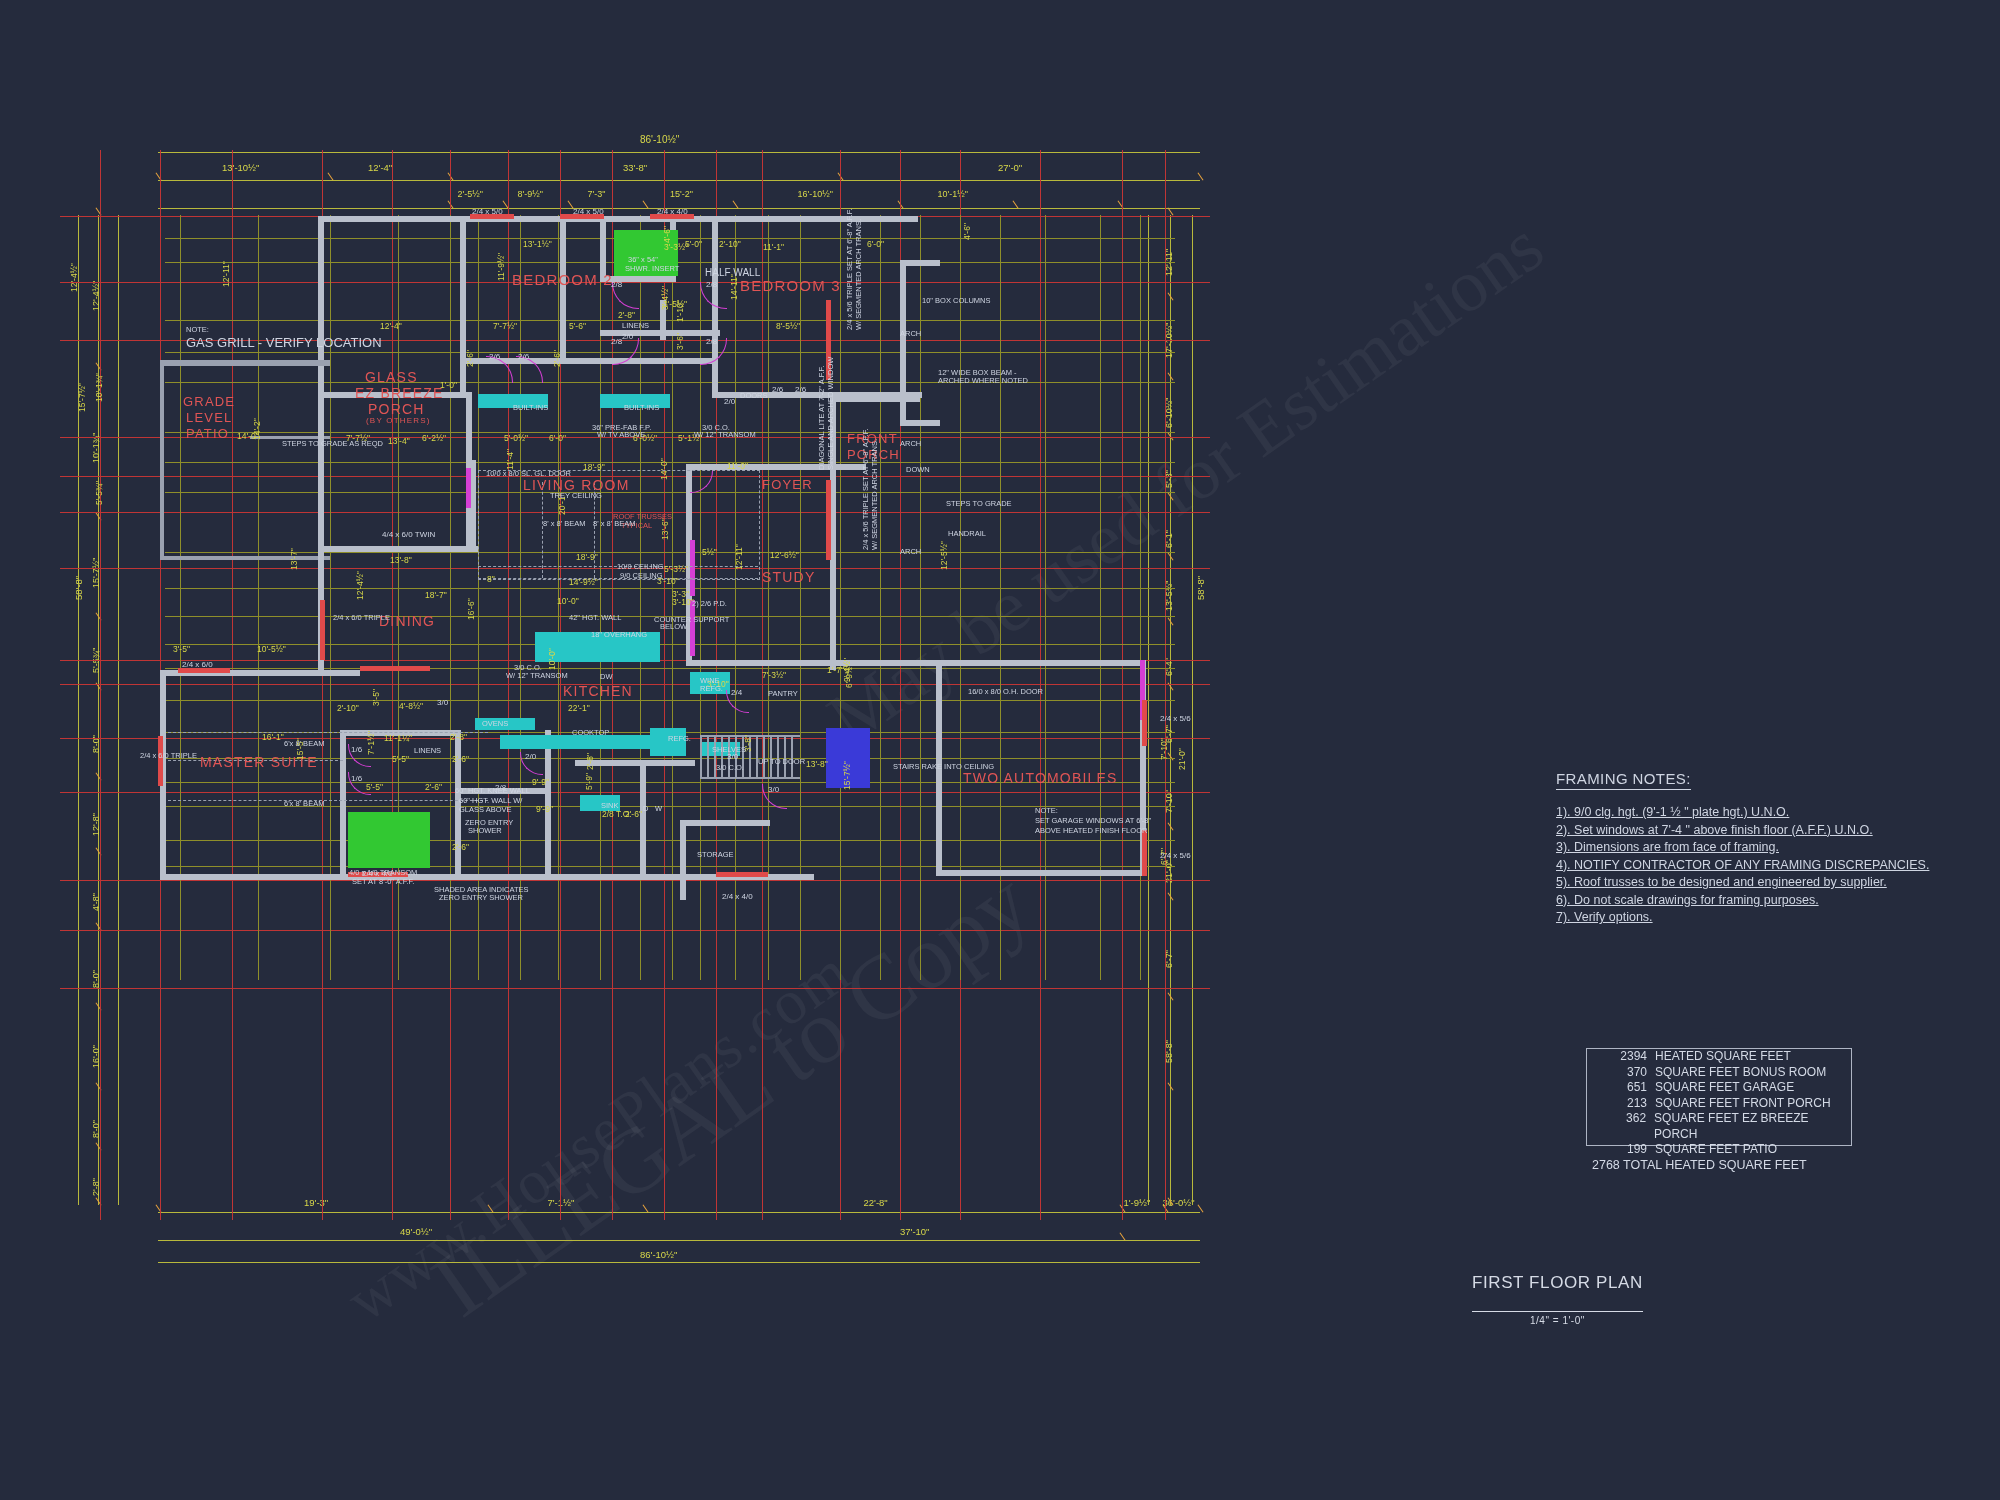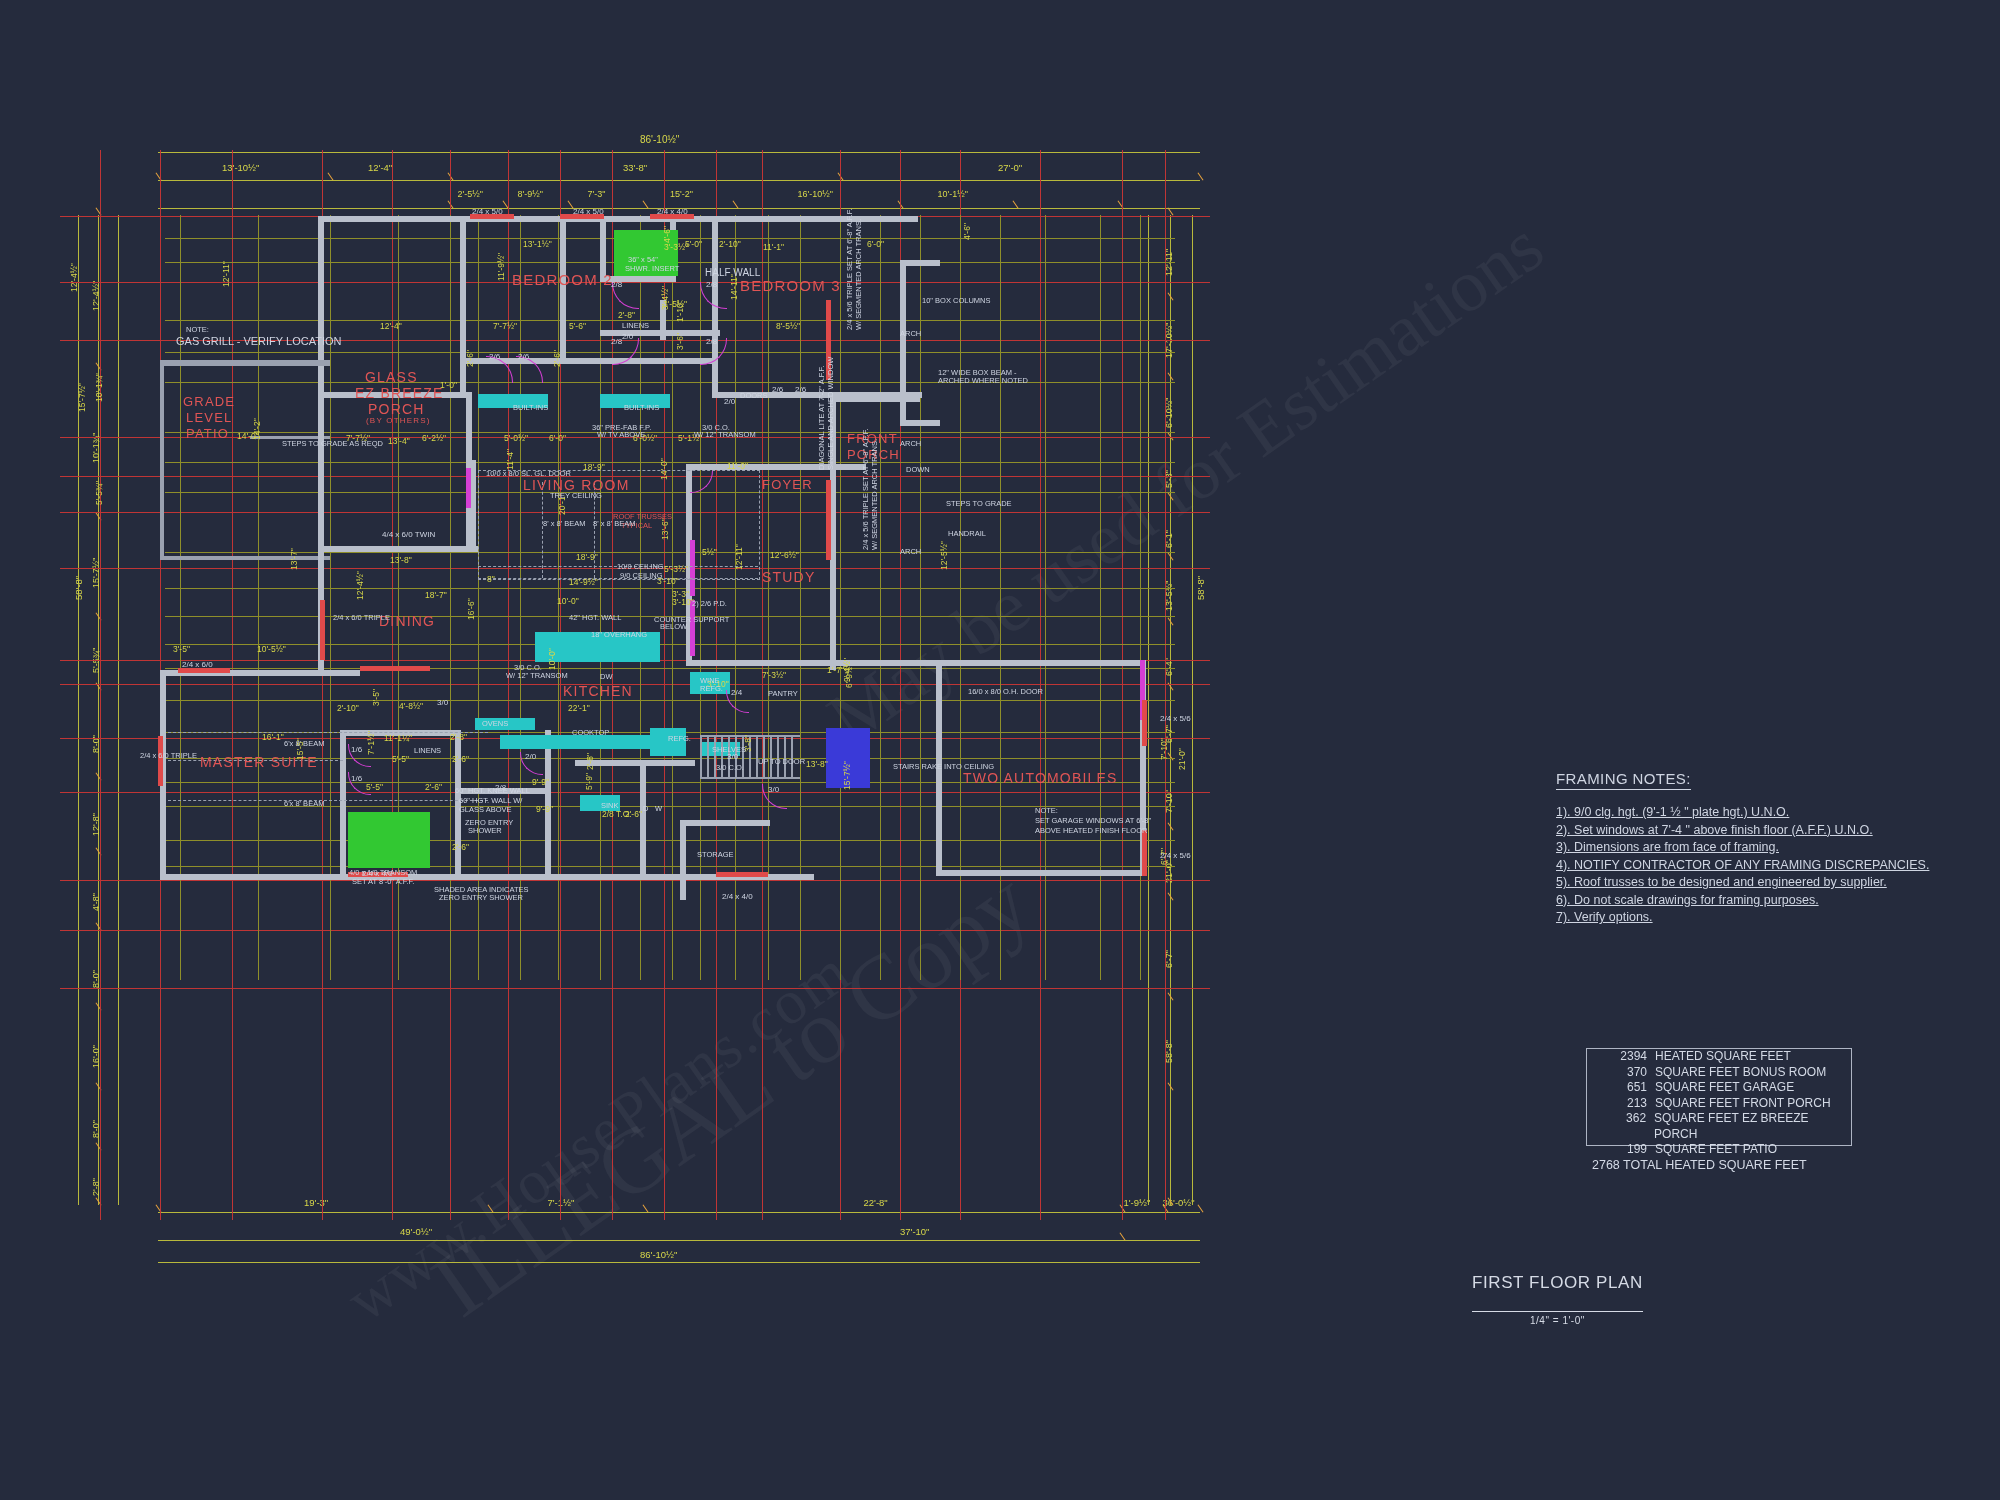--- a/index.html
+++ b/index.html
@@ -476,21 +476,21 @@
       <div class="abs txt" style="left: 452px; top: 843px; font-size: 8.5px; color: rgb(216, 216, 74);">2'-6"</div>
       <div class="abs txt" style="left: 806px; top: 760px; font-size: 8.5px; color: rgb(216, 216, 74);">13'-8"</div>
       <div class="abs txt" style="left: 744px; top: 752px; font-size: 8.5px; color: rgb(216, 216, 74); transform: rotate(-90deg); transform-origin: left top;">3'-8"</div>
       <div class="abs txt" style="left: 843px; top: 790px; font-size: 8.5px; color: rgb(216, 216, 74); transform: rotate(-90deg); transform-origin: left top;">15'-7½"</div>
       <div class="abs txt" style="left: 1160px; top: 865px; font-size: 8.5px; color: rgb(216, 216, 74); transform: rotate(-90deg); transform-origin: left top;">6'-7"</div>
       <div class="abs txt" style="left: 1160px; top: 760px; font-size: 8.5px; color: rgb(216, 216, 74); transform: rotate(-90deg); transform-origin: left top;">7'-10"</div>
       <div class="abs txt" style="left: 1178px; top: 770px; font-size: 8.5px; color: rgb(216, 216, 74); transform: rotate(-90deg); transform-origin: left top;">21'-0"</div>
     </div>
   <div id="notetext">
       <div class="abs txt" style="left: 186px; top: 326px; font-size: 7.5px; color: rgb(207, 213, 226);">NOTE:</div>
-      <div class="abs txt" style="left: 176px; top: 336px; font-size: 11px; color: rgb(207, 213, 226);">GAS GRILL - VERIFY LOCATION</div>
+      <div class="abs txt" style="left: 186px; top: 336px; font-size: 13px; color: rgb(207, 213, 226);">GAS GRILL - VERIFY LOCATION</div>
       <div class="abs txt" style="left: 550px; top: 492px; font-size: 7.5px; color: rgb(207, 213, 226);">TREY CEILING</div>
       <div class="abs txt" style="left: 613px; top: 513px; font-size: 7.5px; color: rgb(224, 85, 85);">ROOF TRUSSES</div>
       <div class="abs txt" style="left: 621px; top: 522px; font-size: 7.5px; color: rgb(224, 85, 85);">TYPICAL</div>
       <div class="abs txt" style="left: 617px; top: 563px; font-size: 7.5px; color: rgb(207, 213, 226);">10/0 CEILING</div>
       <div class="abs txt" style="left: 620px; top: 572px; font-size: 7.5px; color: rgb(207, 213, 226);">9/0 CEILING</div>
       <div class="abs txt" style="left: 569px; top: 614px; font-size: 7.5px; color: rgb(207, 213, 226);">42" HGT. WALL</div>
       <div class="abs txt" style="left: 591px; top: 631px; font-size: 7.5px; color: rgb(207, 213, 226);">18" OVERHANG</div>
       <div class="abs txt" style="left: 654px; top: 616px; font-size: 7.5px; color: rgb(207, 213, 226);">COUNTER SUPPORT</div>
       <div class="abs txt" style="left: 660px; top: 623px; font-size: 7.5px; color: rgb(207, 213, 226);">BELOW</div>
       <div class="abs txt" style="left: 482px; top: 720px; font-size: 7.5px; color: rgb(207, 213, 226);">OVENS</div>

